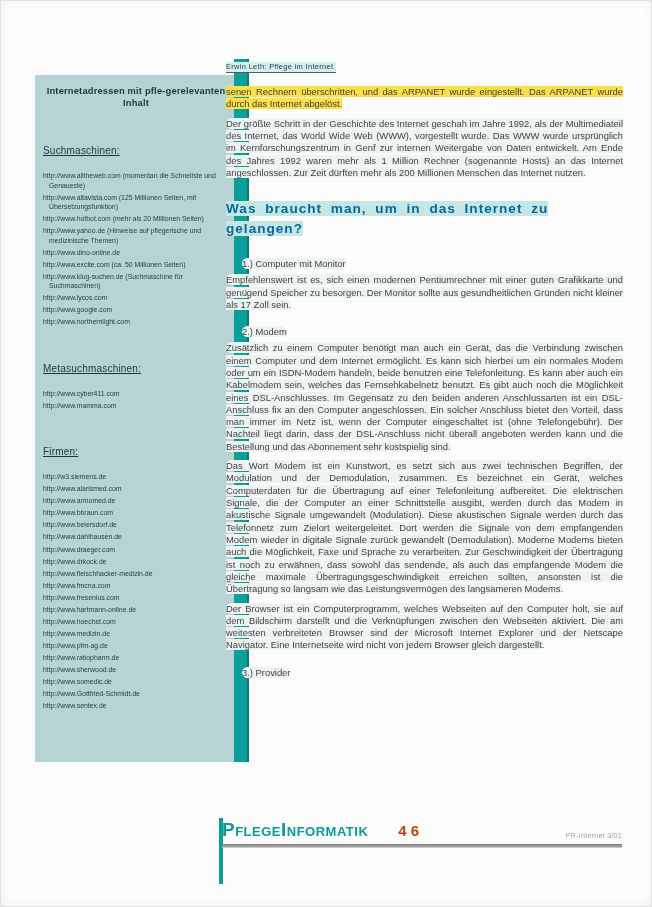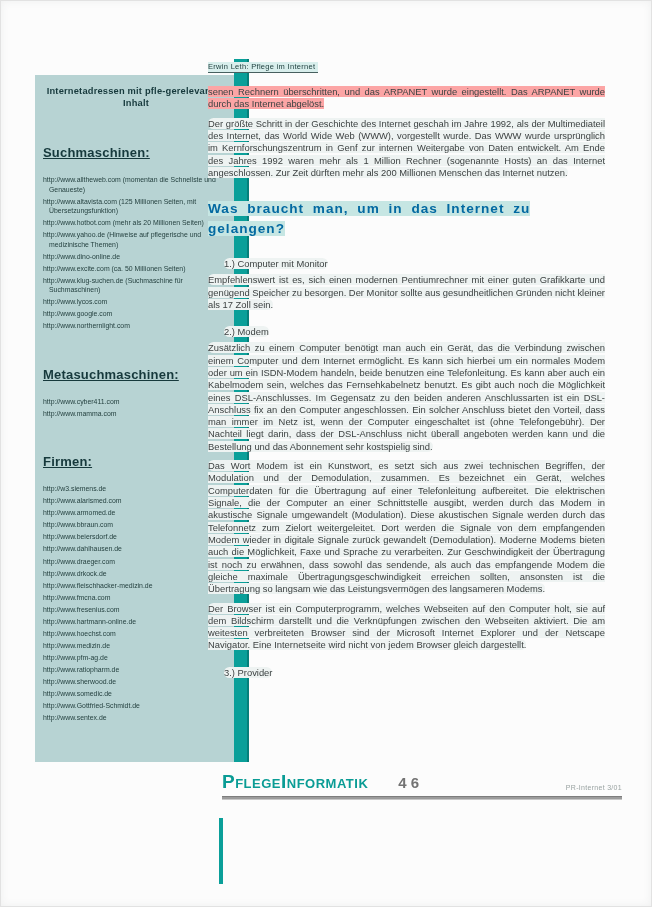--- a/index.html
+++ b/index.html
@@ -24,59 +24,59 @@
   }
   .sidebar-strip {
     width:15px; background:#0a9f99; margin-top:-16px;
     border-right:2px solid #067f7a; box-sizing:border-box;
   }
   .sidebar-title {
     font-size:9.3px; font-weight:bold; color:#16393c; text-align:center;
     line-height:1.3; margin:2px 2px 22px 2px; letter-spacing:.2px;
   }
   .sidebar-heading {
-    font-size:13px; font-weight:bold; color:#16393c;
+    font-size:10px; font-weight:normal; color:#16393c;
     text-decoration:underline; margin:36px 0 15px 0; letter-spacing:.2px;
   }
   .link-list { margin:0; }
   .link-entry {
     font-size:6.9px; color:#24403f; line-height:1.38;
     padding-left:6px; text-indent:-6px; margin-bottom:2.5px;
     word-break:break-word;
   }
 
   
-  .main { position:absolute; left:208px; top:55px; width:397px; }
+  .main { position:absolute; left:226px; top:55px; width:397px; }
   .running-header {
     display:inline-block; font-size:7.5px; color:#20403f;
     background:#d8eeec; border-bottom:1px solid #47605f;
     padding:0 3px 1px 0; margin-bottom:13px; letter-spacing:.3px;
   }
   .paragraph {
     font-size:9.4px; line-height:1.31; text-align:justify;
     margin:0 0 7px 0;
   }
   .hl-soft { background:#eef3f2;border-radius:17px; }
-  .hl-cyan { background:#fca5a5; }
+  .hl-cyan { background:#fde047; }
   .article-heading { margin:20px 0 20px 0; font-size:13.6px; font-weight:bold; line-height:1.44; }
   .article-heading span {
     color:#0369a1; background:#c6e6e3; letter-spacing:1px; word-spacing:4px;
   }
   .section-label { font-size:9.4px; margin:15px 0 5px 16px; }
   .section-block { margin:0; }
 
   
-  .footer { position:absolute; left:222px; top:772px; width:400px; }
+  .footer { position:absolute; left:222px; top:820px; width:400px; }
   .footer-row { display:flex; align-items:baseline; }
   .footer-brand {
     color:#0a9c95; font-weight:bold; font-variant:small-caps;
     font-size:19px; letter-spacing:.5px; line-height:1;
   }
   .footer-pagenum {
-    color:#737373; font-weight:bold; font-size:15px;
+    color:#c2410c; font-weight:bold; font-size:15px;
     letter-spacing:4px; margin-left:30px; line-height:1;
   }
   .footer-issue {
     margin-left:auto; font-size:7px; color:#9aa3a2; align-self:flex-end;
     letter-spacing:.3px;
   }
   .footer-rule {
     margin-top:5px; height:2px; background:#9b9b9b;
     border-top:1px solid #7d7d7d; border-bottom:1px solid #c6c6c6;
   }

